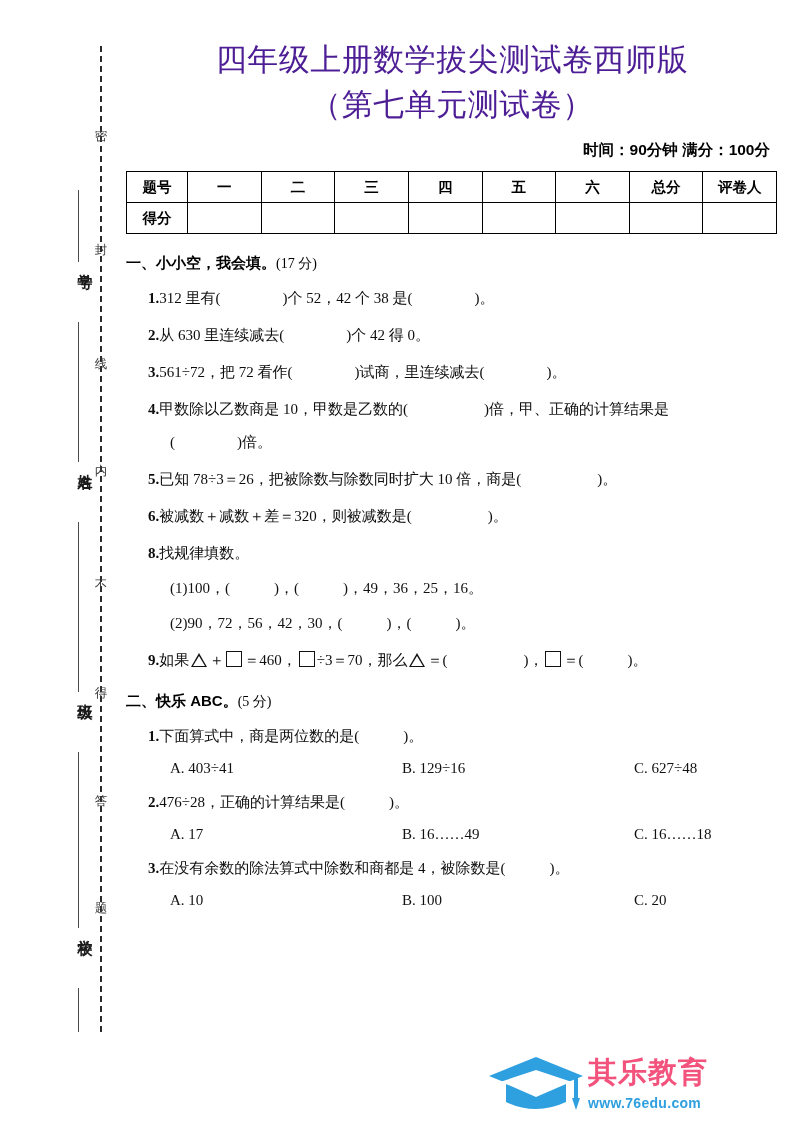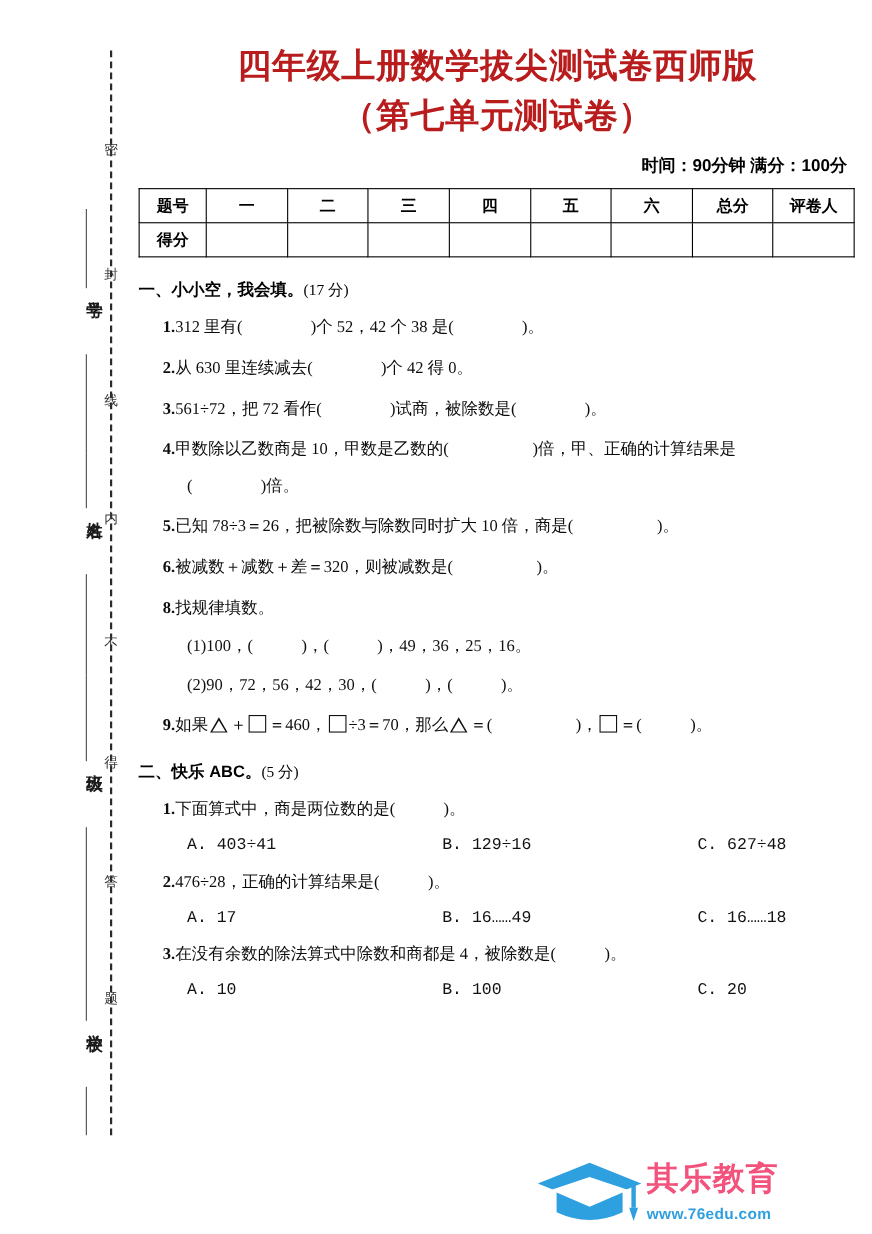--- a/index.html
+++ b/index.html
@@ -68,25 +68,25 @@
   #content {
     position: absolute;
     left: 126px;
     top: 0;
     width: 652px;
   }
 
   .title {
     text-align: center;
     font-family: "Liberation Sans", "DejaVu Sans", sans-serif;
-    font-weight: bold;
+    font-weight: normal;
     font-size: 31px;
     line-height: 43px;
     letter-spacing: 0.5px;
-    color: #b91c1c;
+    color: #4c1d95;
   }
   .title-line1 { margin-top: 38px; }
   .title-line2 { margin-top: 2px; }
 
   .meta-line {
     margin-top: 14px;
     text-align: right;
     padding-right: 8px;
     font-family: "Liberation Sans", "DejaVu Sans", sans-serif;
     font-size: 15.5px;
@@ -154,21 +154,21 @@
   .blank-sm { display: inline-block; width: 44px; }
   .blank-md { display: inline-block; width: 62px; }
   .blank-lg { display: inline-block; width: 76px; }
 
   .opts {
     margin-top: 12px;
     margin-left: 44px;
     display: flex;
     font-size: 15px;
   }
-  .opts .opt { white-space: nowrap; font-family: Liberation Mono, monospace; }
+  .opts .opt { white-space: nowrap; }
   .opt-a { width: 232px; }
   .opt-b { width: 232px; }
 
   .sym-sq {
     display: inline-block;
     width: 14px; height: 14px;
     border: 1.4px solid #111;
     vertical-align: -2px;
     margin: 0 2px;
   }
@@ -299,21 +299,21 @@
 
     <div class="q">
       <span class="num">1.</span><span>312 里有(</span><span class="blank-md"></span><span>)个 52，42 个 38 是(</span><span class="blank-md"></span><span>)。</span>
     </div>
 
     <div class="q">
       <span class="num">2.</span><span>从 630 里连续减去(</span><span class="blank-md"></span><span>)个 42 得 0。</span>
     </div>
 
     <div class="q">
-      <span class="num">3.</span><span>561÷72，把 72 看作(</span><span class="blank-md"></span><span>)试商，被除数是(</span><span class="blank-md"></span><span>)。</span>
+      <span class="num">3.</span><span>561÷72，把 72 看作(</span><span class="blank-md"></span><span>)试商，里连续减去(</span><span class="blank-md"></span><span>)。</span>
     </div>
 
     <div class="q">
       <span class="num">4.</span><span>甲数除以乙数商是 10，甲数是乙数的(</span><span class="blank-lg"></span><span>)倍，甲、正确的计算结果是</span>
     </div>
     <div class="q-cont">
       <span>(</span><span class="blank-md"></span><span>)倍。</span>
     </div>
 
     <div class="q">

